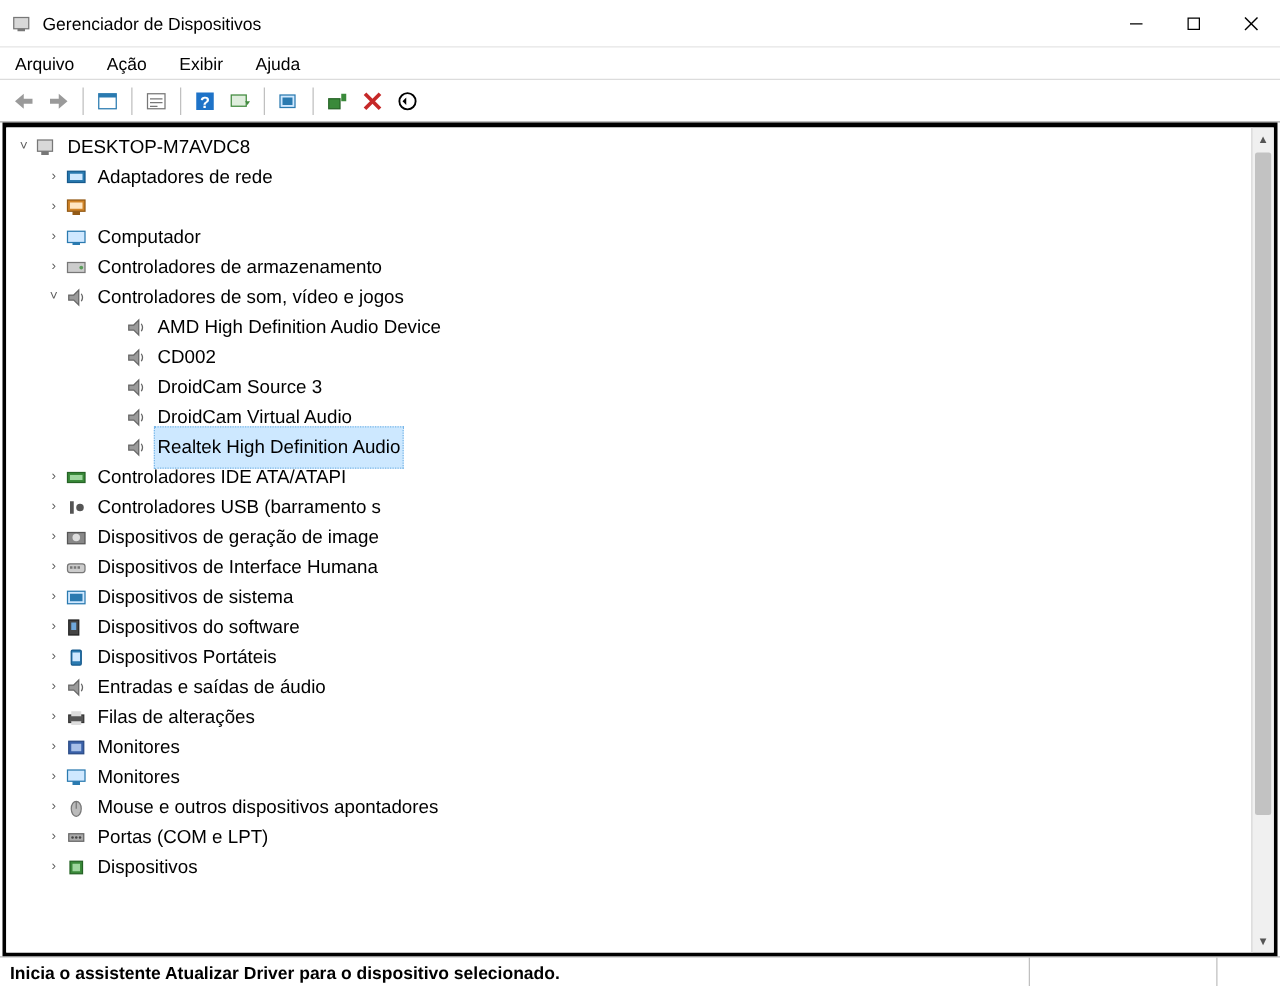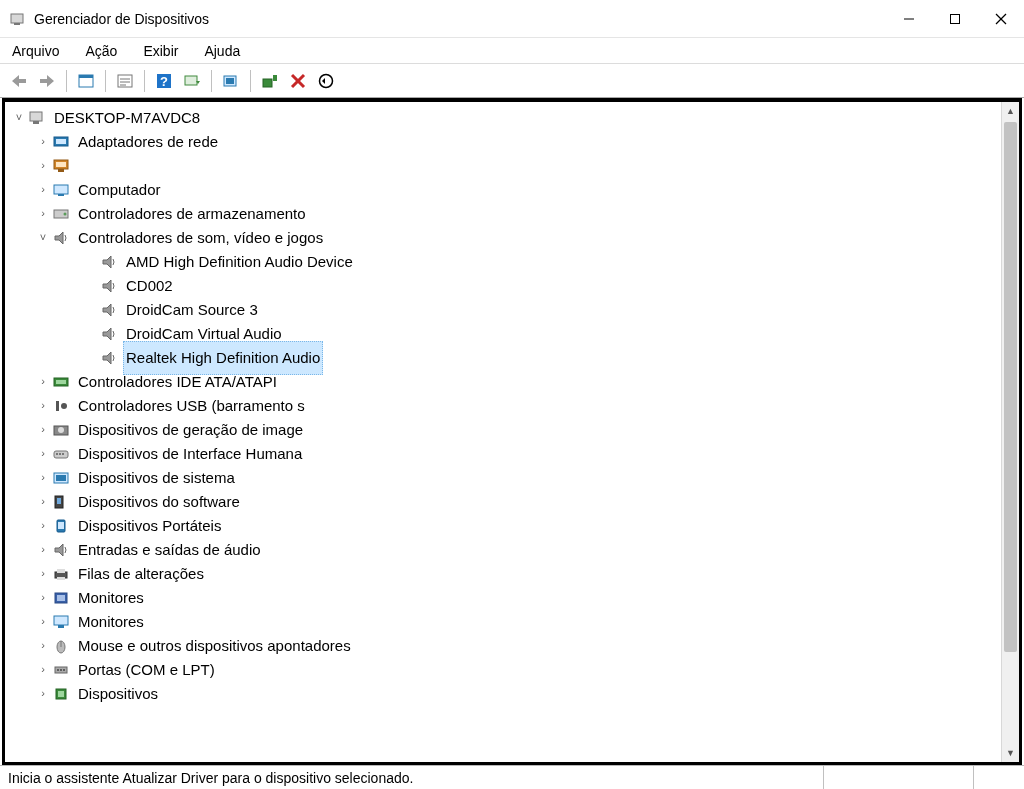--- a/index.html
+++ b/index.html
@@ -145,20 +145,21 @@
   }
   
   .statusbar {
     height: 24px;
     border-top:1px solid #b8b8b8;
     display:flex;
     align-items:center;
     font-size:14px;
     padding-left:4px;
     background:#fff;
+    font-weight:bold;
   }
   .status-cell {
     border-right:1px solid #c0c0c0;
     height:100%;
     display:flex;align-items:center;
     padding-left:4px;
   }
 </style>
 </head>
 <body>

